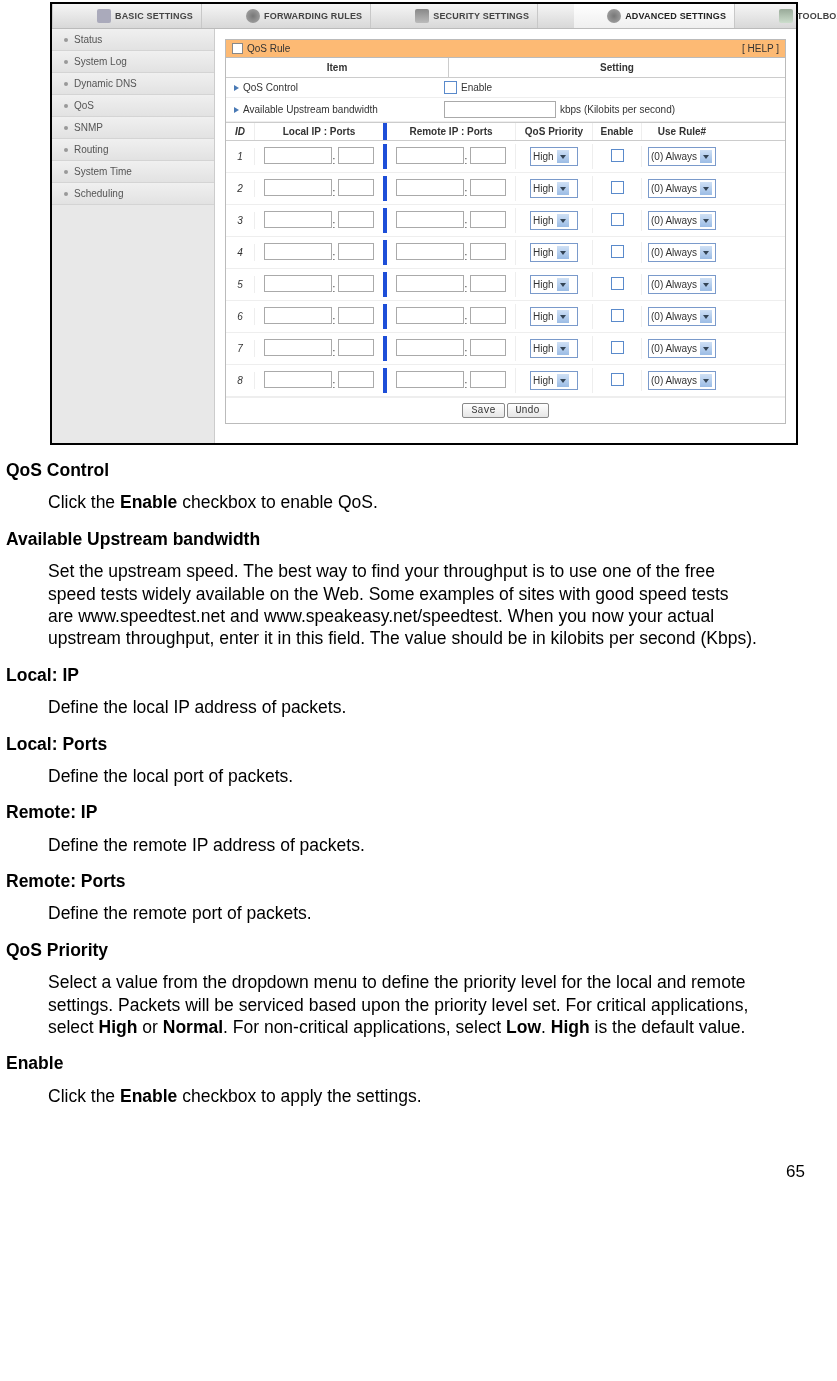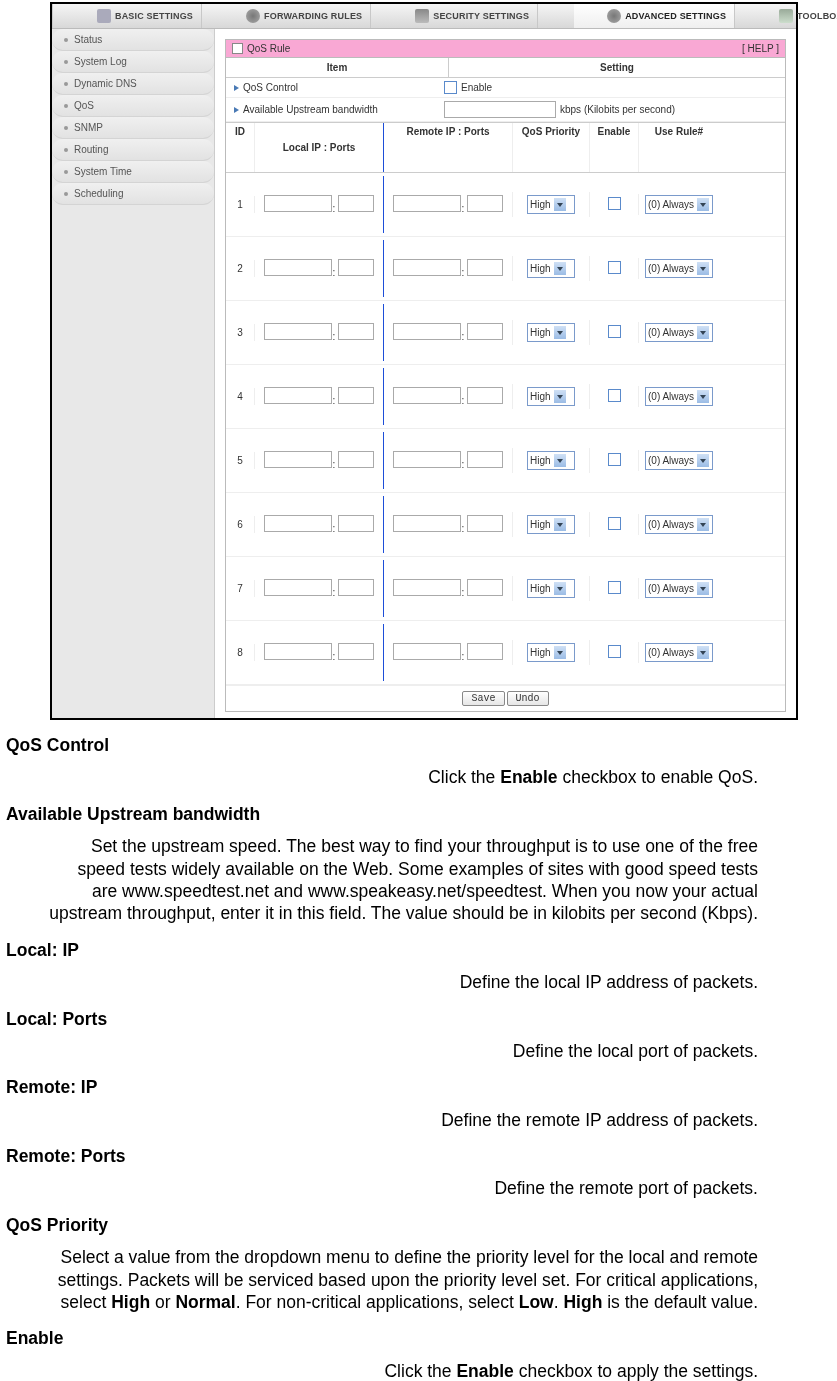--- a/index.html
+++ b/index.html
@@ -69,41 +69,40 @@
     min-height: 414px;
   }
   .sidebar-item {
     padding: 5px 8px 5px 12px;
     font-size: 10px;
     color: #555;
     background: linear-gradient(#f0f0f0,#e2e2e2);
     border-bottom: 1px solid #d4d4d4;
     display: flex;
     align-items: center;
-    border-radius: 11px;
   }
   .sidebar-item::before {
     content: "";
     width: 4px; height: 4px;
     background: #999;
     border-radius: 50%;
     margin-right: 6px;
   }
   .main {
     flex: 1;
     padding: 10px 10px 6px 10px;
     background: #fff;
   }
   .panel {
     border: 1px solid #bbb;
     font-size: 10px;
     color: #333;
   }
   .panel-title {
-    background: #f9a8d4;
+    background: #fdba74;
     border-bottom: 1px solid #bbb;
     padding: 3px 6px;
     display: flex;
     align-items: center;
     justify-content: space-between;
     font-size: 10px;
   }
   .panel-title-left { display:flex; align-items:center; gap:4px; }
   .sq-icon { width:9px; height:9px; border:1px solid #888; background:#fff; display:inline-block; }
   .help-link { font-size: 10px; color: #333; }
@@ -141,22 +140,22 @@
   .txt-bw { width: 110px; }
   .rules-hdr {
     display:flex;
     border-top:1px solid #ccc;
     border-bottom:1px solid #ccc;
     background:#fff;
     text-align:center;
     font-weight:bold;
     font-size:10px;
   }
-  .col-id{width:24px;padding:3px 2px;border-right:1px solid #eee;}
-  .col-lip{width:124px;padding:19px 2px;border-right:1px solid #1d4ed8;}
+  .col-id{width:24px;padding:3px 2px;border-right:1px solid #eee;font-style:italic;}
+  .col-lip{width:124px;padding:3px 2px;border-right:4px solid #1d4ed8;}
   .col-rip{width:124px;padding:3px 2px;border-right:1px solid #eee;}
   .col-pri{width:72px;padding:3px 2px;border-right:1px solid #eee;}
   .col-en{width:44px;padding:3px 2px;border-right:1px solid #eee;}
   .col-use{width:76px;padding:3px 2px;}
   .rule-row{display:flex;align-items:center;border-bottom:1px solid #eee;font-size:10px;text-align:center;padding:3px 0;}
   .rule-row .col-id{font-weight:normal;}
   .in-ip{width:66px;height:15px;border:1px solid #aaa;background:#fff;display:inline-block;}
   .in-port{width:34px;height:15px;border:1px solid #aaa;background:#fff;display:inline-block;margin-left:2px;}
   .colon{margin:0 1px;}
   .sel{border:1px solid #7a9acb;height:17px;background:#fff;font-size:10px;display:inline-flex;align-items:center;padding:0 2px;}
@@ -176,21 +175,20 @@
     margin-top: 4px;
   }
   .doc h4 {
     font-size: 17.5px;
     font-weight: bold;
     margin: 14px 0 10px 0;
   }
   .doc p {
     margin: 0 0 12px 42px;
     max-width: 710px;
-    text-align: right;
   }
   .doc b { font-weight: bold; }
   .pagenum {
     text-align: right;
     font-size: 17px;
     margin: 55px 12px 8px 0;
   }
 </style>
 </head>
 <body>

